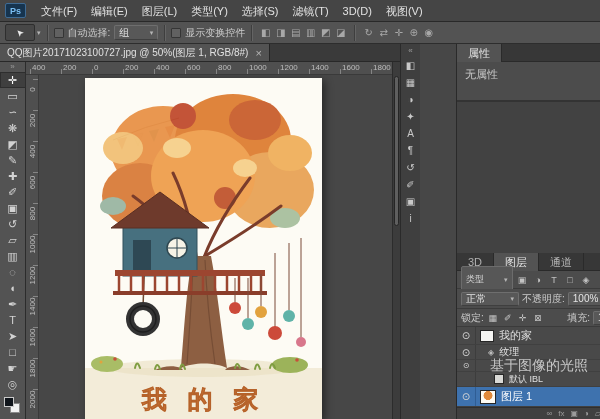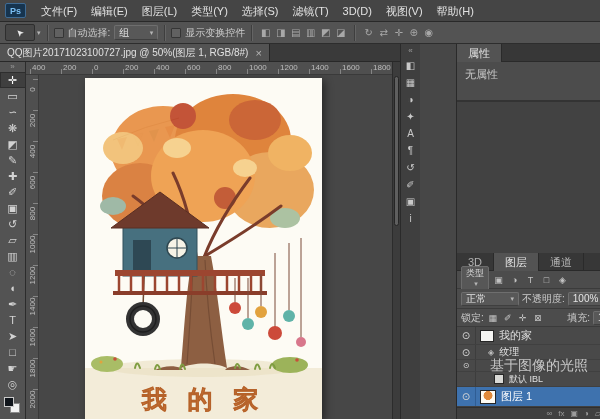--- a/index.html
+++ b/index.html
@@ -48,21 +48,21 @@
 .rightpanel{position:absolute;left:420px;top:44px;width:180px;height:375px;background:#424242;border-left:1px solid #2a2a2a;margin-left:36px;}
 .phead{display:flex;align-items:center;height:18px;background:#373737;border-bottom:1px solid #2a2a2a;font-size:11px;}
 .ptab{height:18px;line-height:18px;padding:0 11px;background:#535353;color:#e4e4e4;border-right:1px solid #2a2a2a;white-space:nowrap;}
 .ptab.inactive{background:transparent;color:#b3b3b3;}
 .spacer{flex:1;}
 .hicon{padding:0 4px;color:#a8a8a8;font-size:9px;}
 .pbody{height:40px;background:#4c4c4c;border-bottom:2px solid #333;padding:5px 8px;font-size:11px;color:#c9c9c9;}
 
 .layers{position:absolute;left:0;top:209px;width:180px;height:166px;background:#494949;display:flex;flex-direction:column;}
 .lrow{display:flex;align-items:center;background:#4c4c4c;border-bottom:1px solid #3b3b3b;padding:0 4px;font-size:10px;color:#d4d4d4;gap:3px;}
-.kindbox{display:inline-flex;align-items:center;gap:0;height:27px;padding:0 4px;background:#575757;border:1px solid #6c6c6c;border-radius:2px;font-size:9px;flex-direction:column;}
+.kindbox{display:inline-flex;align-items:center;gap:18px;height:27px;padding:0 4px;background:#575757;border:1px solid #6c6c6c;border-radius:2px;font-size:9px;}
 .ficon{width:13px;text-align:center;font-size:9px;color:#c2c2c2;}
 .modebox{width:58px;height:14px;}
 .valuebox{width:44px;height:14px;text-align:center;}
 .lbl{font-size:10px;color:#cbcbcb;white-space:nowrap;}
 .lockicon{width:12px;text-align:center;font-size:9px;color:#c2c2c2;}
 .llist{flex:1;display:flex;flex-direction:column;background:#494949;overflow:hidden;}
 .layer-row{display:flex;align-items:center;border-bottom:1px solid #404040;flex:none;}
 .eyecell{width:19px;align-self:stretch;display:flex;align-items:center;justify-content:center;border-right:1px solid #3d3d3d;font-size:10px;color:#d6d6d6;flex:none;}
 .thumb{border:1px solid #262626;background:#f4f4f2;flex:none;}
 .lname{margin-left:5px;font-size:11px;color:#e0e0e0;white-space:nowrap;}
@@ -78,21 +78,20 @@
   <div class="menubar">
     <div class="ps-logo">Ps</div>
     <div class="menu-item">文件(F)</div>
     <div class="menu-item">编辑(E)</div>
     <div class="menu-item">图层(L)</div>
     <div class="menu-item">类型(Y)</div>
     <div class="menu-item">选择(S)</div>
     <div class="menu-item">滤镜(T)</div>
     <div class="menu-item">3D(D)</div>
     <div class="menu-item">视图(V)</div>
-    <div class="menu-item">帮助(H)</div>
   </div>
 
   <div class="optionsbar">
     <div class="tool-preview">
         <span class="arrow">➤</span>
       </div>
     <span class="mini-caret">▾</span>
     <div class="vsep"></div>
     <span class="checkbox"></span>
     <span class="lbl">自动选择:</span>

